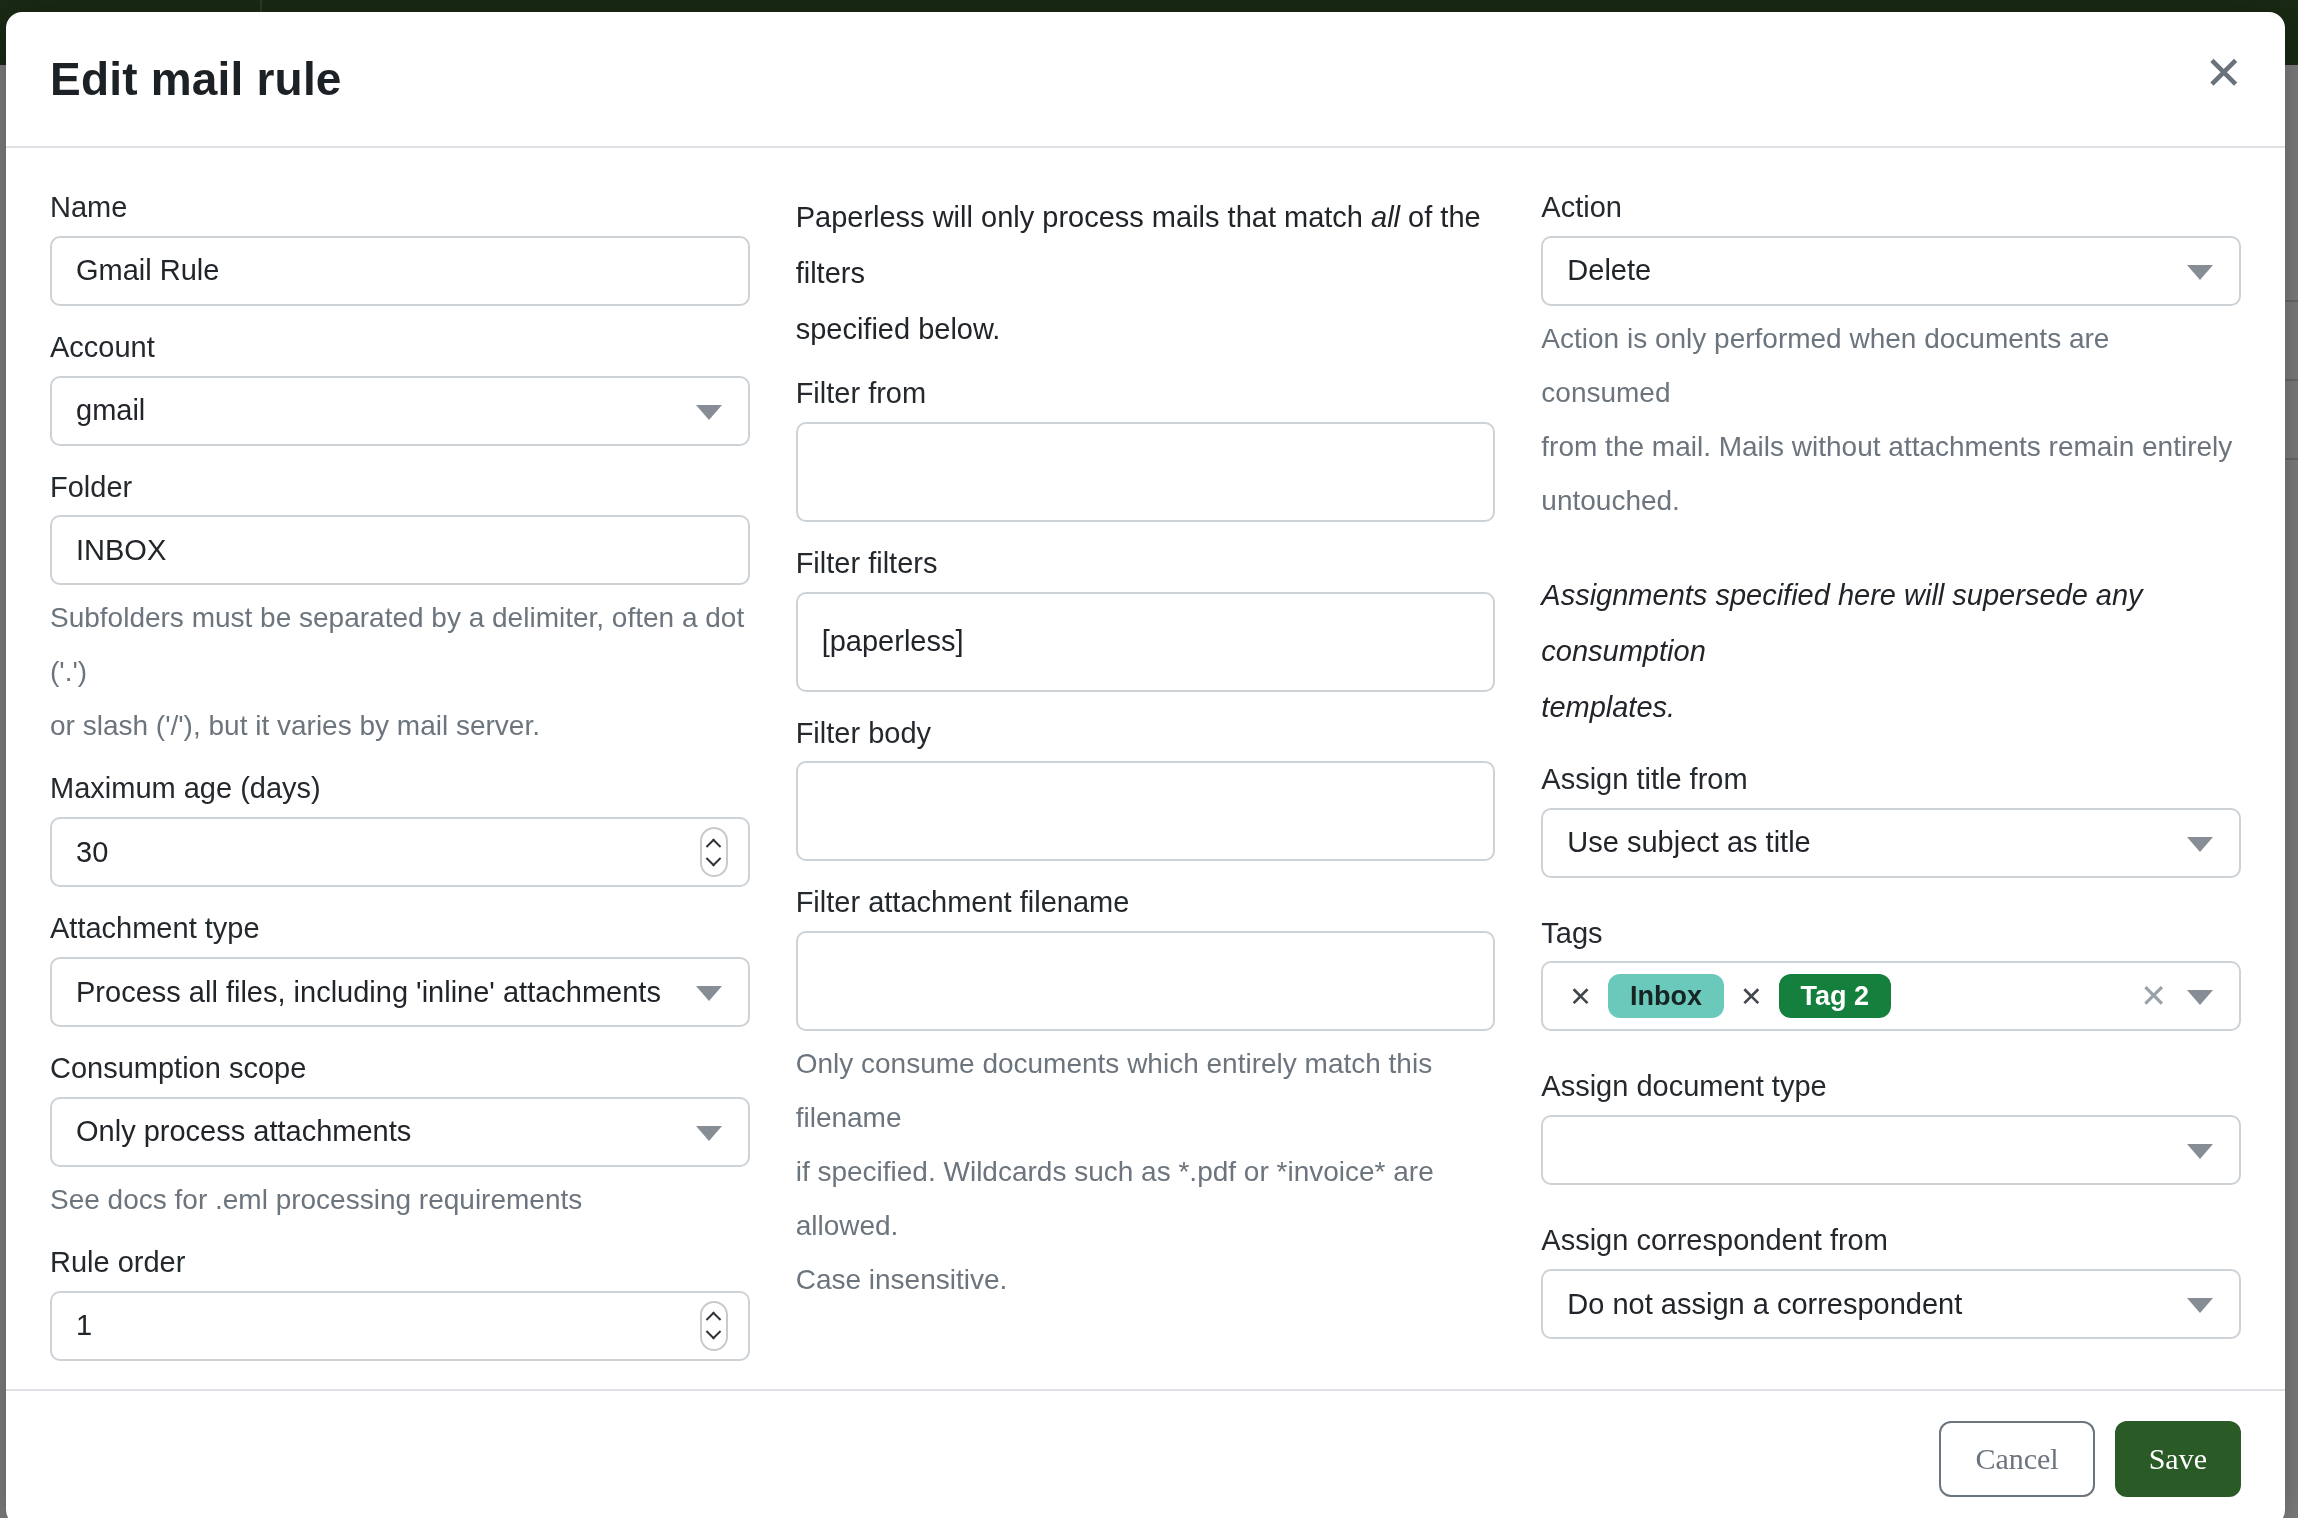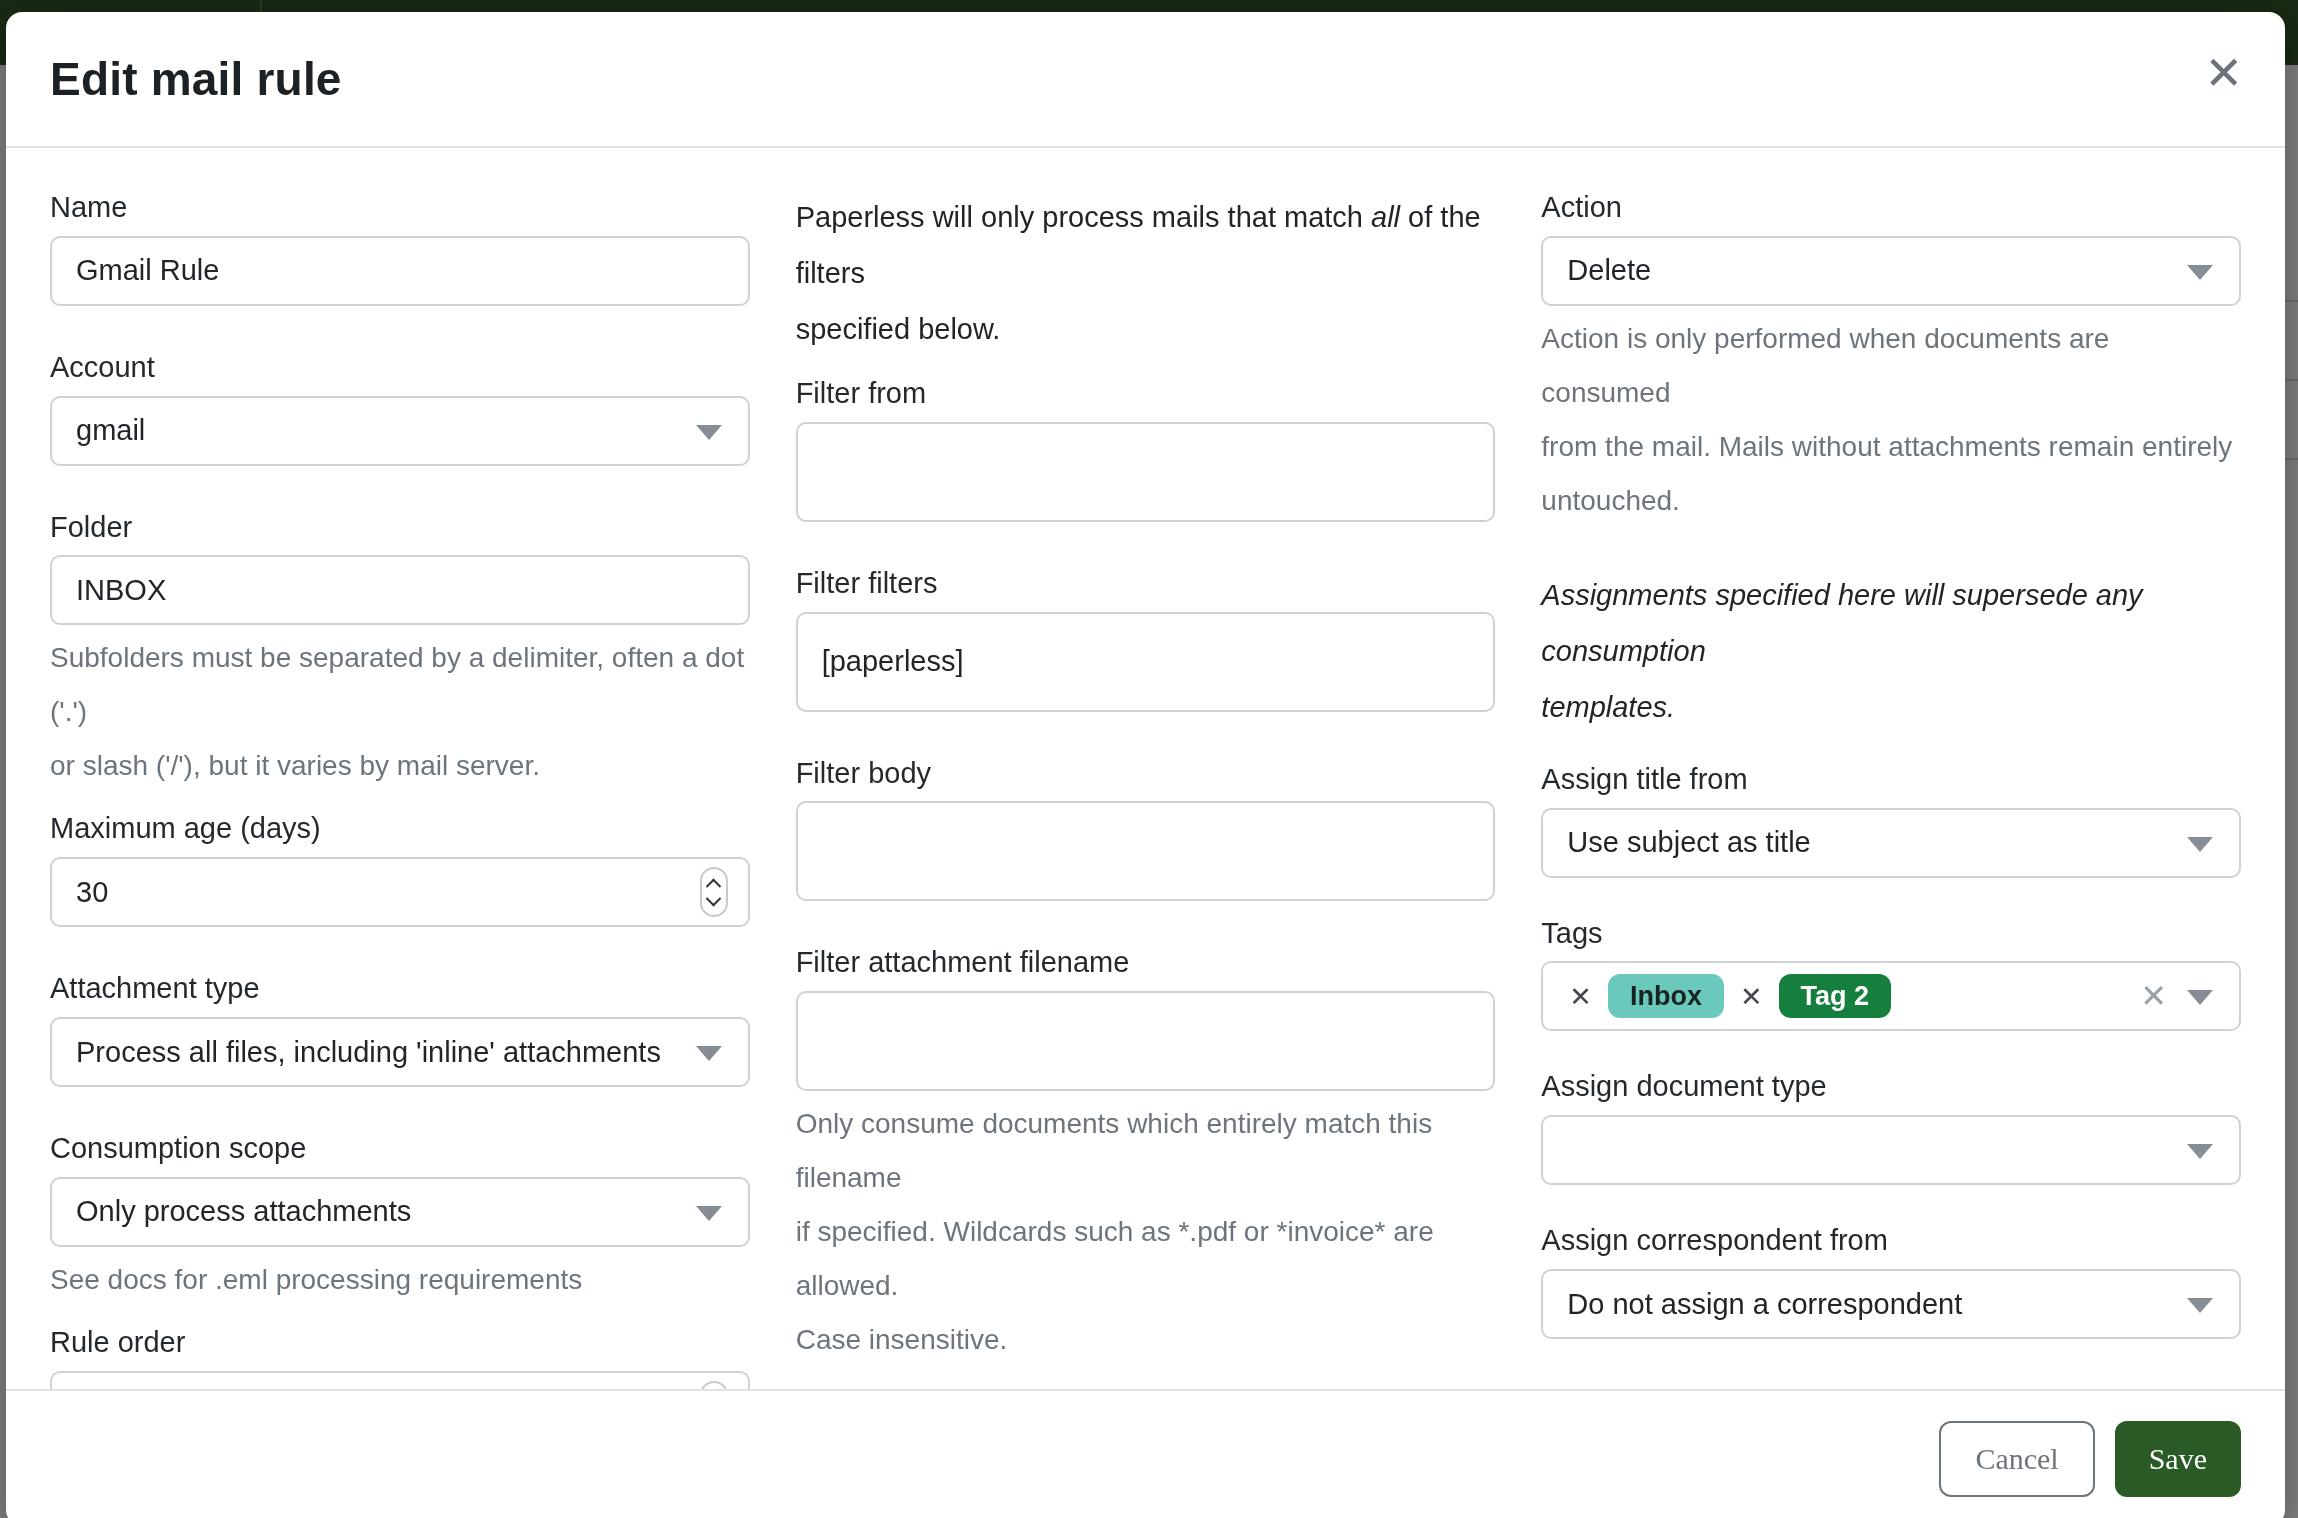--- a/index.html
+++ b/index.html
@@ -37,21 +37,21 @@
     padding:42px 44px 0 44px;
   }
   .modal-footer {
     flex:0 0 137px; border-top:2px solid #dee2e6;
     display:flex; align-items:center; justify-content:flex-end; gap:20px;
     padding:0 44px;
     font-family:Liberation Serif, serif;
   }
 
   .label { font-size:29px; color:#24292e; margin-bottom:11px; line-height:1.2; }
-  .group { margin-bottom:44px; }
+  .group { margin-bottom:24px; }
   .control, .select, .tags-select {
     width:100%; height:70px; border:2px solid #cdd2d7; border-radius:10px;
     background:#fff; display:flex; align-items:center; padding:6px 24px;
     font-size:29px; color:#212529; position:relative;
   }
   input.control { outline:none; font-family:inherit; }
   .control.tall { height:100px; }
   .select { cursor:pointer; padding-right:70px; }
   .caret {
     position:absolute; right:26px; top:50%; margin-top:-6px;

